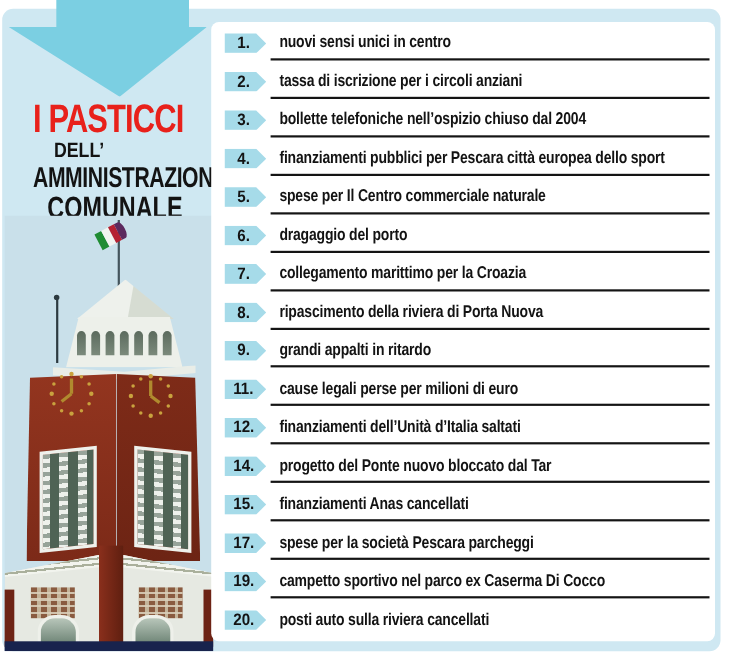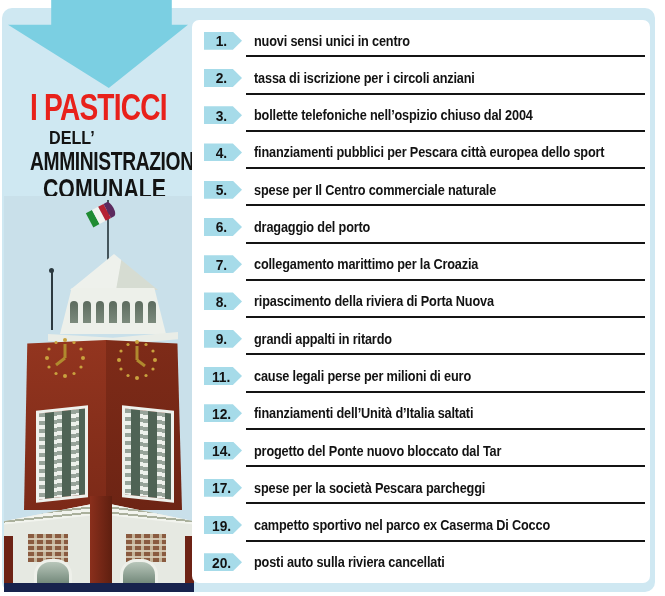--- a/index.html
+++ b/index.html
@@ -255,20 +255,26 @@
   </div>
 
 
   <div class="row">
     <span class="tag">
       <span class="num">14.</span>
     </span>
     <span class="txt">progetto del Ponte nuovo bloccato dal Tar</span>
   </div>
 
+  <div class="row">
+    <span class="tag">
+      <span class="num">15.</span>
+    </span>
+    <span class="txt">finanziamenti Anas cancellati</span>
+  </div>
 
 
   <div class="row">
     <span class="tag">
       <span class="num">17.</span>
     </span>
     <span class="txt">spese per la società Pescara parcheggi</span>
   </div>
 
 

